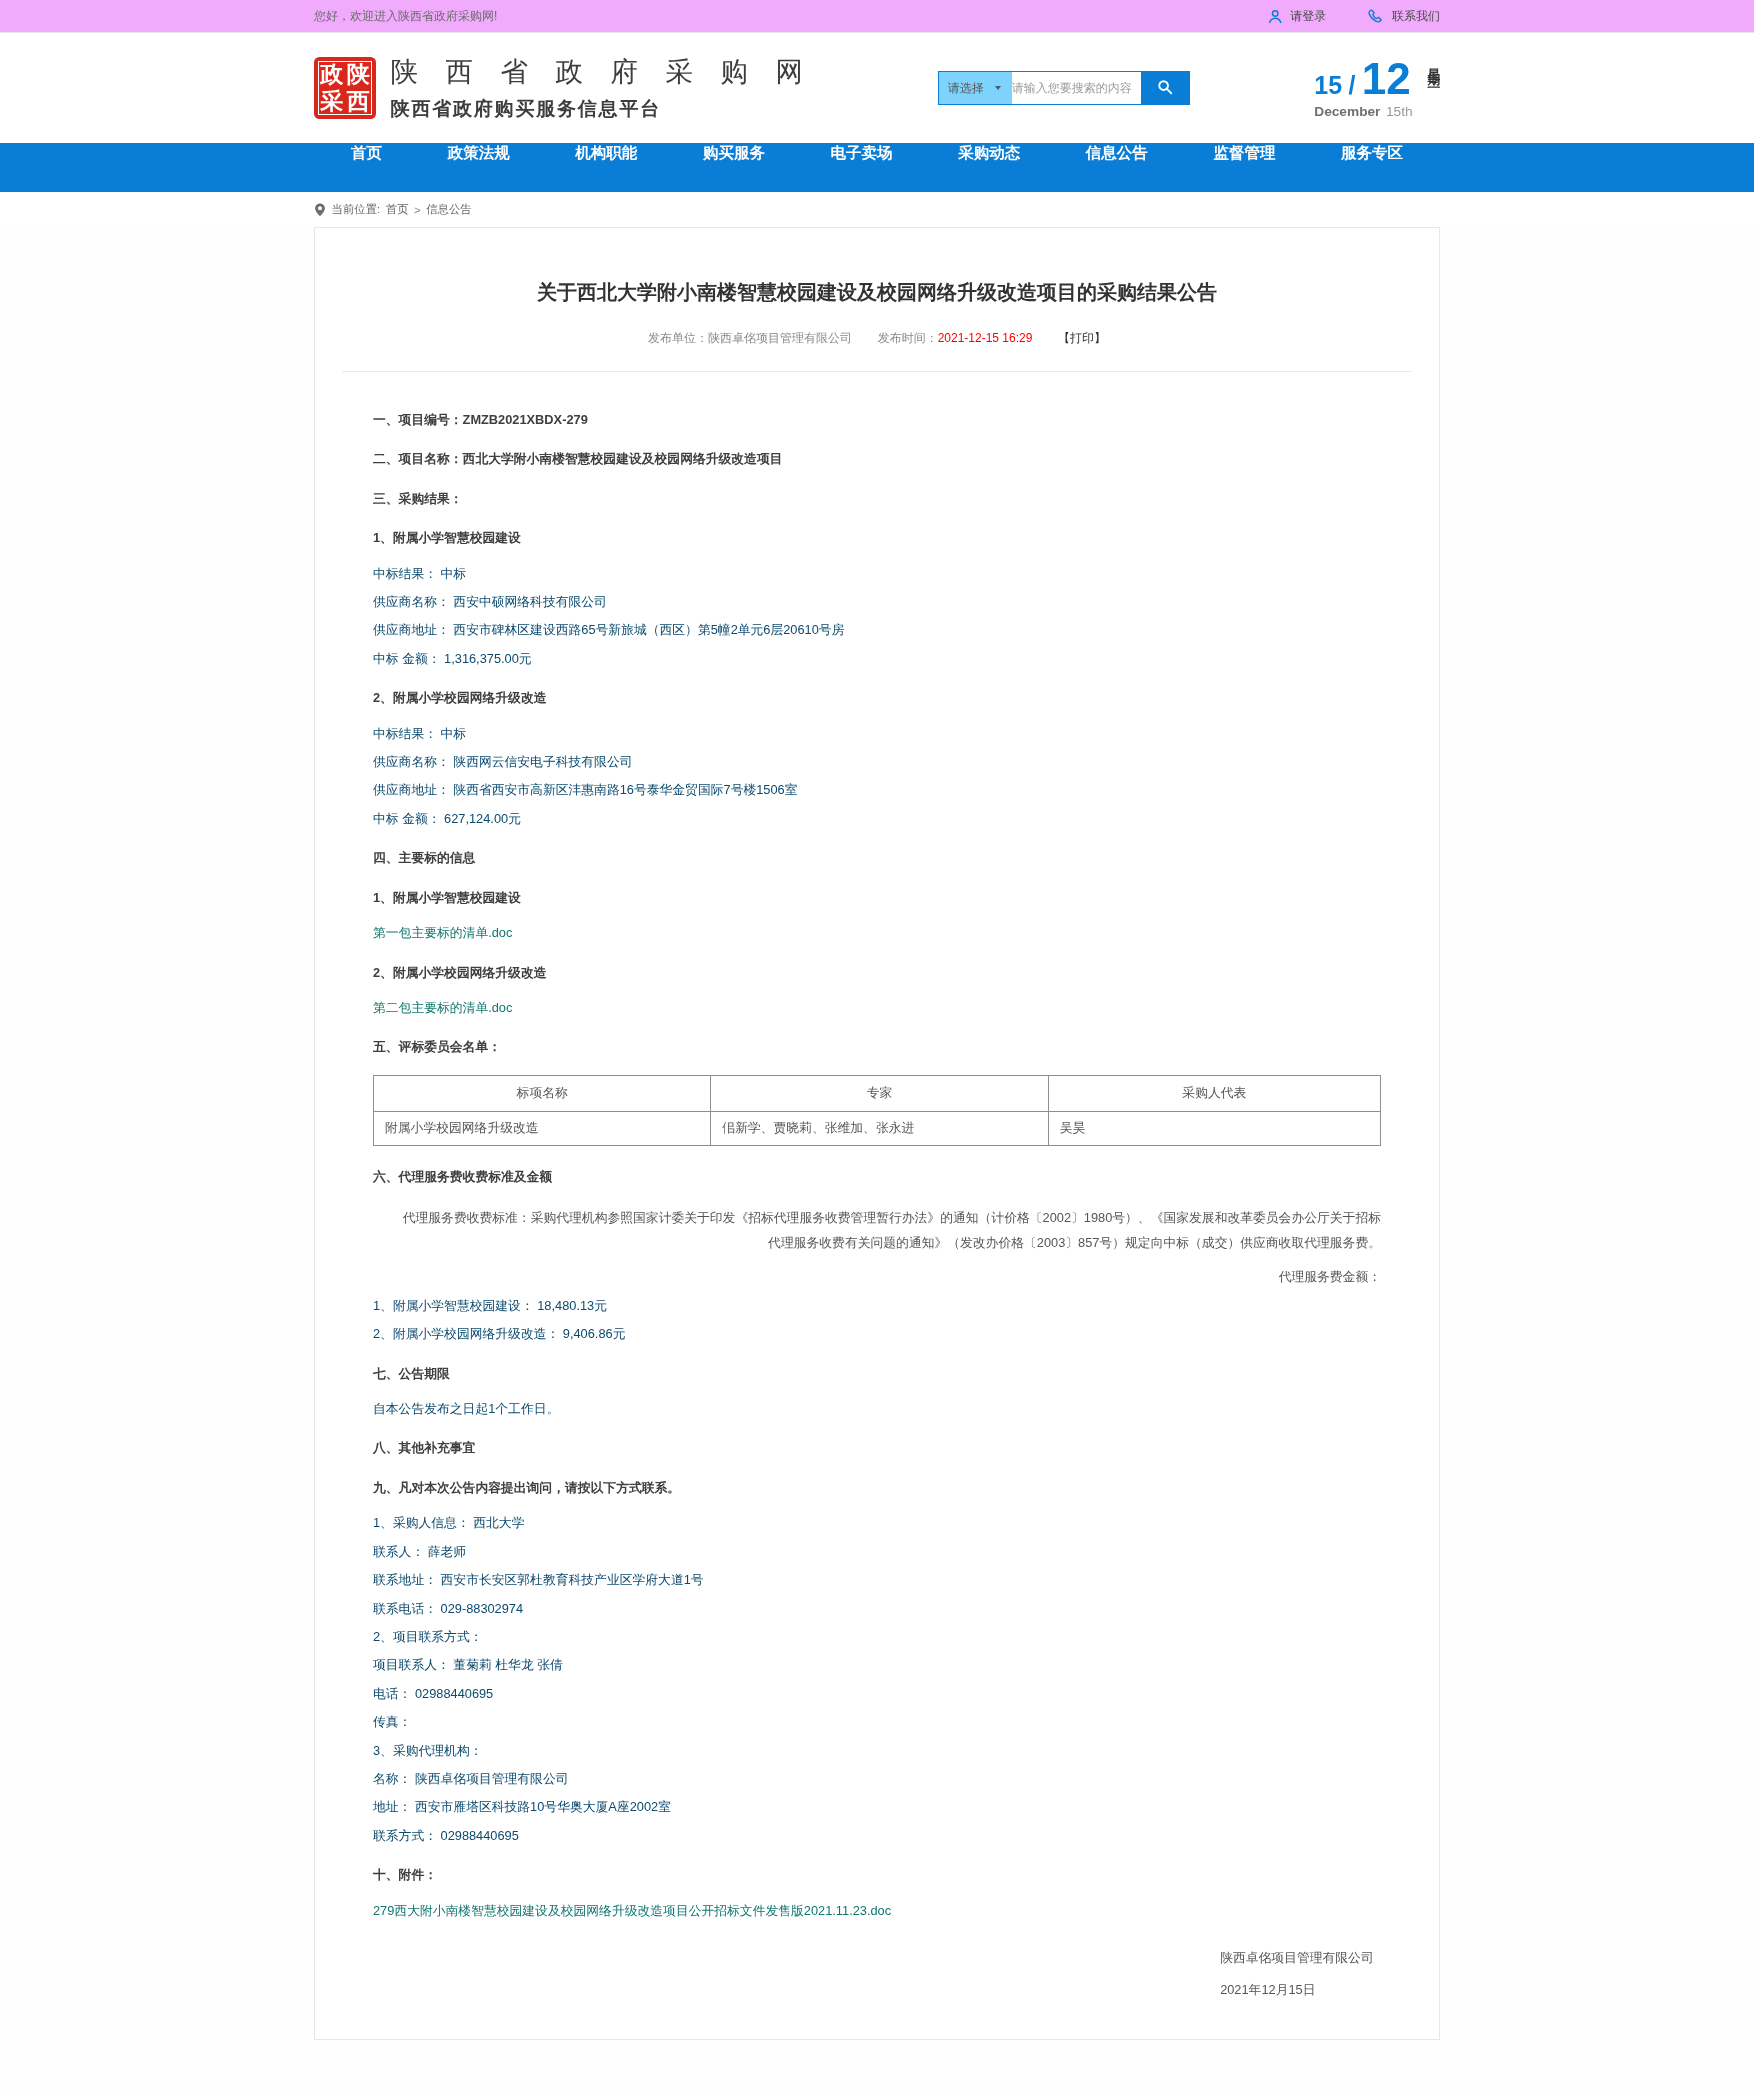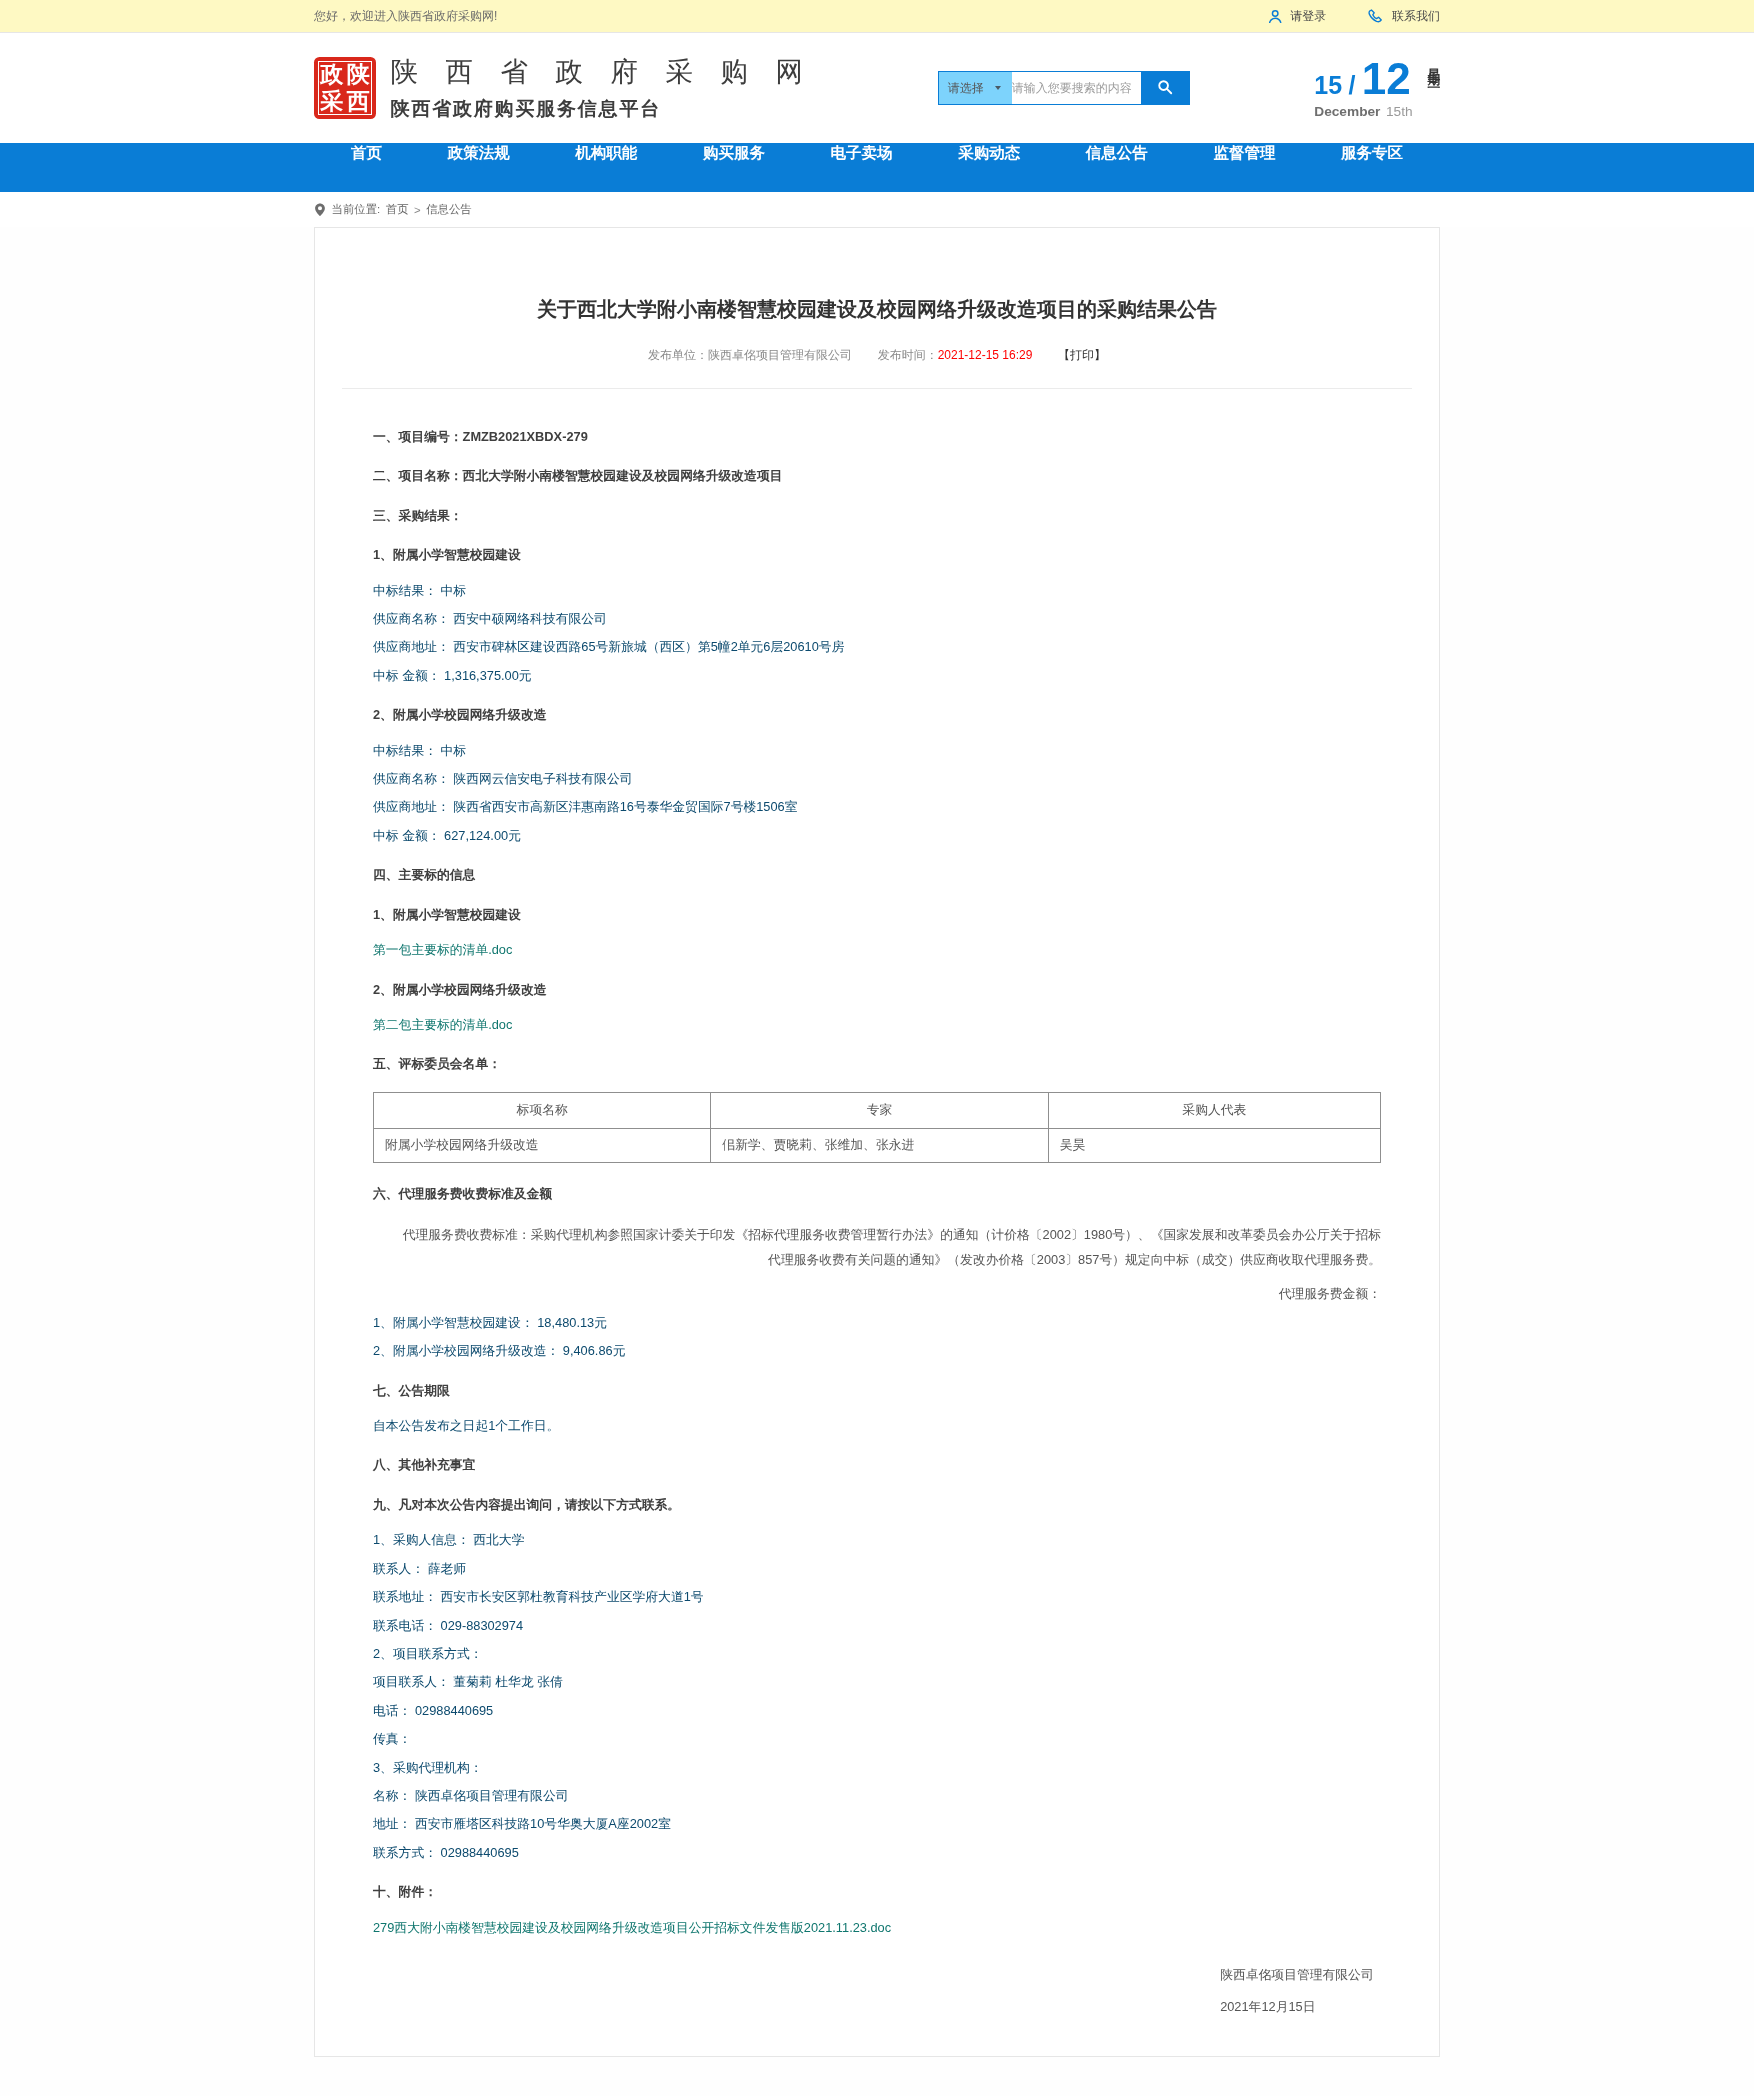--- a/index.html
+++ b/index.html
@@ -4,21 +4,21 @@
 <style>
   * { box-sizing: border-box; }
   html,body { margin:0; padding:0; }
   body {
     font-family: "Liberation Sans", "DejaVu Sans", sans-serif;
     background:#ffffff; color:#555;
   }
   .container { width:1126px; margin:0 auto; }
 
   
-  .topbar { height:33px; background:#fef9c3; border-bottom:0.9px solid #e6e6e6; }
+  .topbar { height:33px; background:#f0abfc; border-bottom:0.9px solid #e6e6e6; }
   .topbar .container { height:100%; display:flex; align-items:center; justify-content:space-between; }
   .topbar-welcome { font-size:12px; color:#6b6b6b; }
   .topbar-right { display:flex; align-items:center; gap:42px; }
   .topbar-link { display:flex; align-items:center; gap:7.3px; font-size:12px; color:#4a4a4a; cursor:pointer; }
   .topbar-link svg { display:block; }
 
   
   .header { height:110px; }
   .header .container { height:100%; display:flex; align-items:center; justify-content:space-between; }
   .brand { display:flex; align-items:center; gap:14.6px; }
@@ -52,21 +52,21 @@
   .nav-item { color:#fff; font-size:15.5px; font-weight:700; cursor:pointer; white-space:nowrap; }
 
   
   .breadcrumb-bar { height:35px; background:#fff; }
   .breadcrumb-bar .container { height:100%; display:flex; align-items:center; gap:5.5px; font-size:11.4px; color:#666; }
   .crumb-link { cursor:pointer; }
   .crumb-sep { color:#888; }
 
   
   .main { padding-bottom:55px; background:#fefefe; }
-  .article-box { border:0.9px solid #e6e6e6; background:#fff; padding:67px 58px 40px; min-height:1568px; }
+  .article-box { border:0.9px solid #e6e6e6; background:#fff; padding:50px 58px 40px; min-height:1568px; }
   .article-title { text-align:center; font-size:20px; font-weight:700; color:#333; margin:0 27.4px; line-height:1.4; }
   .article-meta { margin-top:24px; display:flex; justify-content:center; align-items:flex-end; gap:25.6px; font-size:12px; color:#8a8a8a; }
   .meta-time-value { color:#ff0000; }
   .print-btn { color:#333; cursor:pointer; }
   .divider { border-bottom:0.9px solid #ebebeb; margin:24px -31px 0; }
 
   .content { margin-top:40px; font-size:12.8px; }
   .blk { margin:0 0 12px; line-height:16.4px; }
   .blk-heading { font-weight:700; color:#3f3f3f; margin:23px 0 19px; }
   .blk-text { color:#0c4a6e; }

